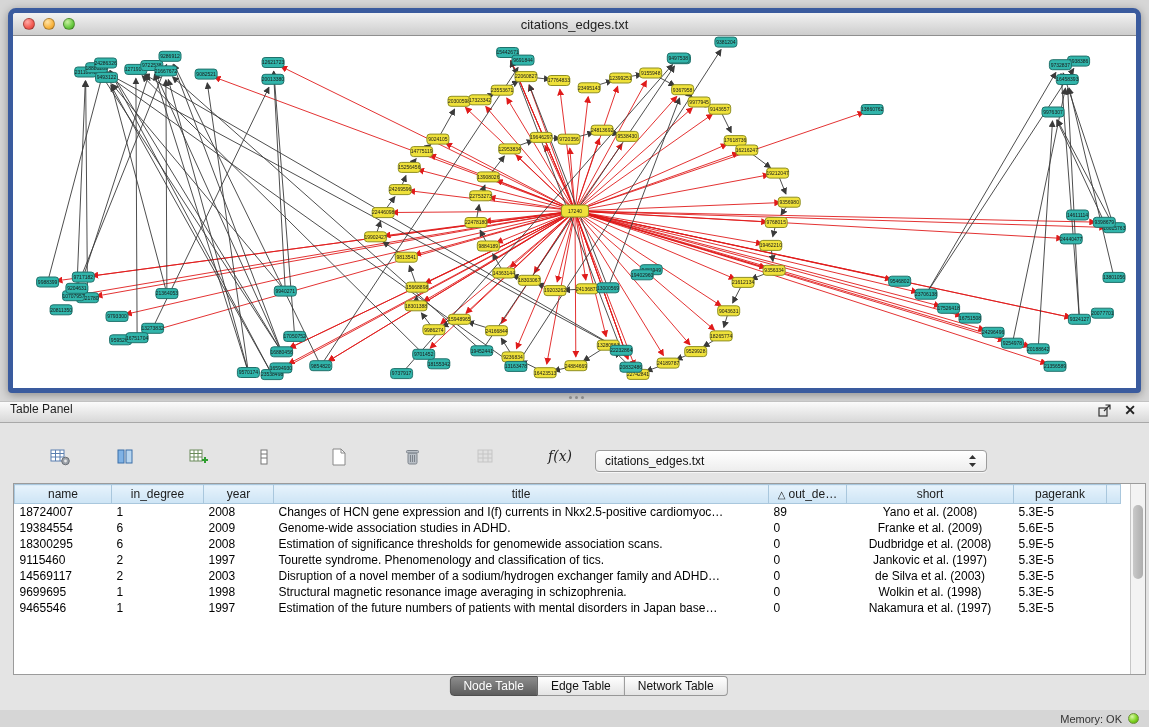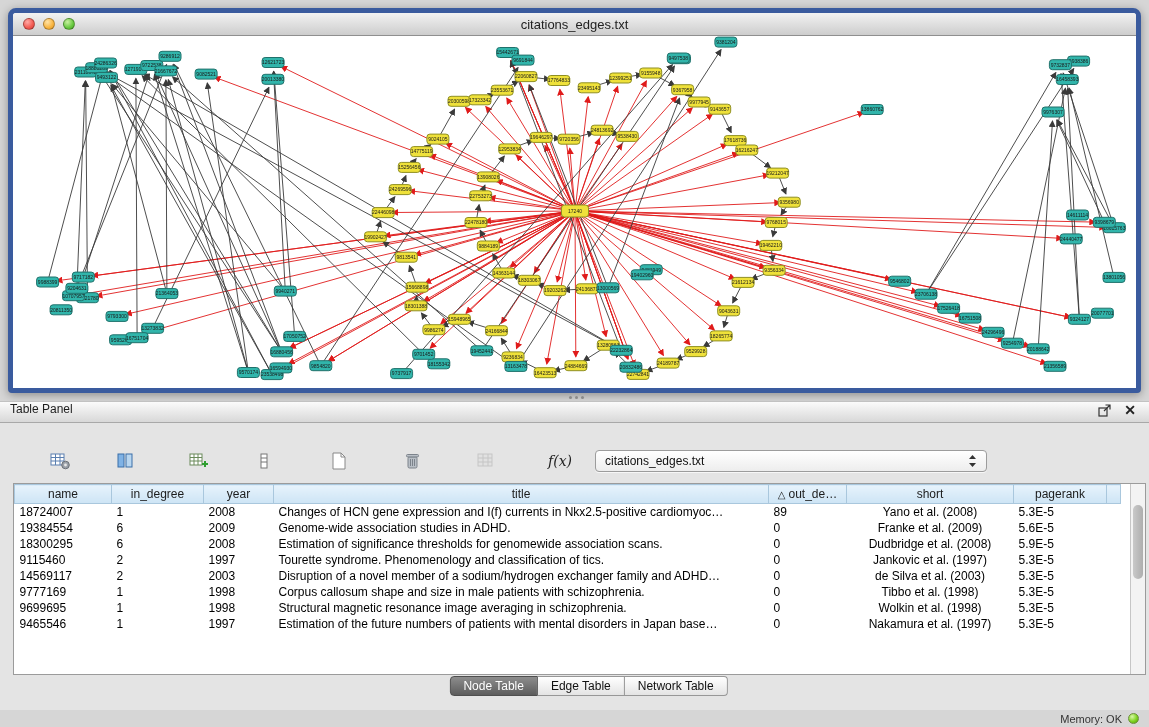--- a/index.html
+++ b/index.html
@@ -32,21 +32,21 @@
     border-bottom:1px solid #a8a8a8; display:flex; padding:0 10px;
     font-size:12px; color:#1d1d1d; }
   .ph-spacer { flex:1; }
   .ph-btn { display:flex; align-items:center; justify-content:center; width:18px; height:16px;
     margin-left:8px; cursor:default; }
   .ph-close { font-size:14px; font-weight:bold; color:#222; line-height:16px; }
 
   .panel-body { position:absolute; top:423px; left:0; width:100%; height:287px; background:#e4e4e4; }
 
   .toolbar { position:absolute; top:22px; left:14px; height:32px; display:flex; align-items:center; }
-  .tb { width:28px; height:26px; display:flex; align-items:center; justify-content:center;
+  .tb { width:28px; height:26px; display:flex; justify-content:center;
     margin-right:5px; border-radius:3px;margin-left:32px; }
   .tb.gap { margin-right:14px; }
   .fx { font-family:"DejaVu Serif", serif; font-style:italic; font-size:14px; color:#222; }
   .combo { width:392px; height:22px; margin-left:16px; background:linear-gradient(#ffffff,#ededed);
     border:1px solid #9c9c9c; border-radius:4px; display:flex; align-items:center; padding:0 9px;
     font-size:12px; color:#111; box-shadow:0 1px 0 rgba(255,255,255,.7); }
   .combo .arrows { margin-left:auto; display:flex; align-items:center; }
 
   .table-wrap { position:absolute; left:13px; right:3px; top:60px; height:192px;
     background:#fff; border:1px solid #9b9b9b; overflow:hidden; }
@@ -909,30 +909,20 @@
               <td>14569117</td>
               <td>2</td>
               <td>2003</td>
               <td>Disruption of a novel member of a sodium/hydrogen exchanger family and ADHD…</td>
               <td>0</td>
               <td class="c-short">de Silva et al. (2003)</td>
               <td>5.3E-5</td>
               <td></td>
             </tr>
             <tr>
-              <td>9777169</td>
-              <td>1</td>
-              <td>1998</td>
-              <td>Corpus callosum shape and size in male patients with schizophrenia.</td>
-              <td>0</td>
-              <td class="c-short">Tibbo et al. (1998)</td>
-              <td>5.3E-5</td>
-              <td></td>
-            </tr>
-            <tr>
               <td>9699695</td>
               <td>1</td>
               <td>1998</td>
               <td>Structural magnetic resonance image averaging in schizophrenia.</td>
               <td>0</td>
               <td class="c-short">Wolkin et al. (1998)</td>
               <td>5.3E-5</td>
               <td></td>
             </tr>
             <tr>

